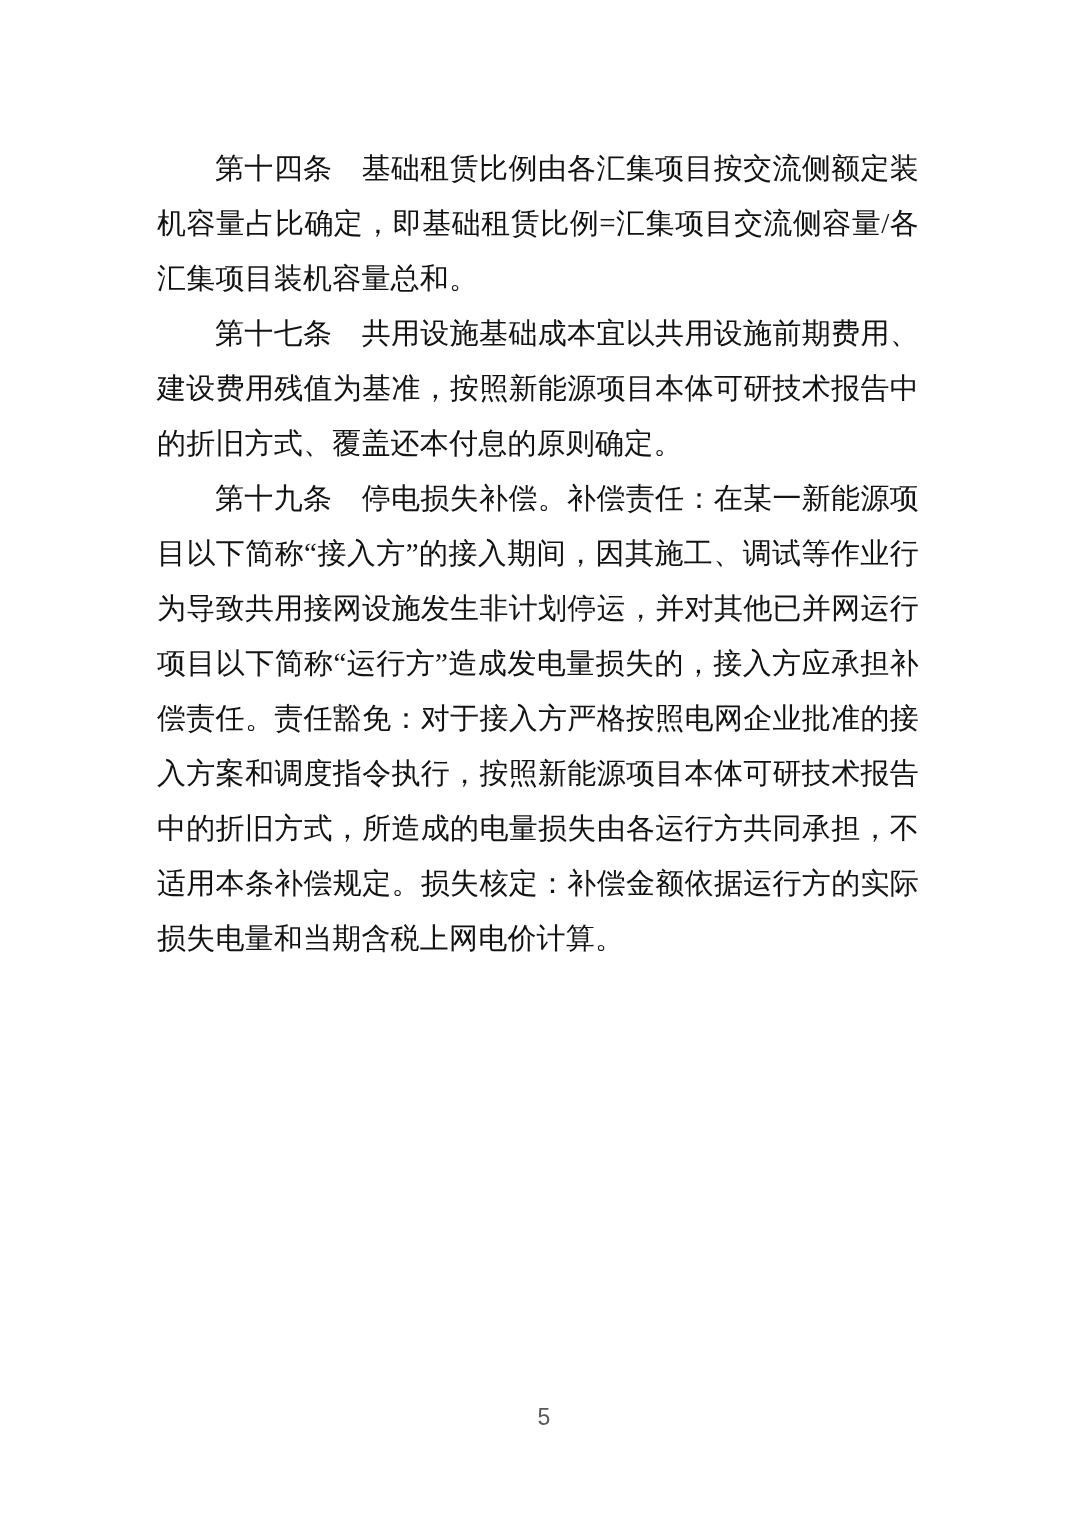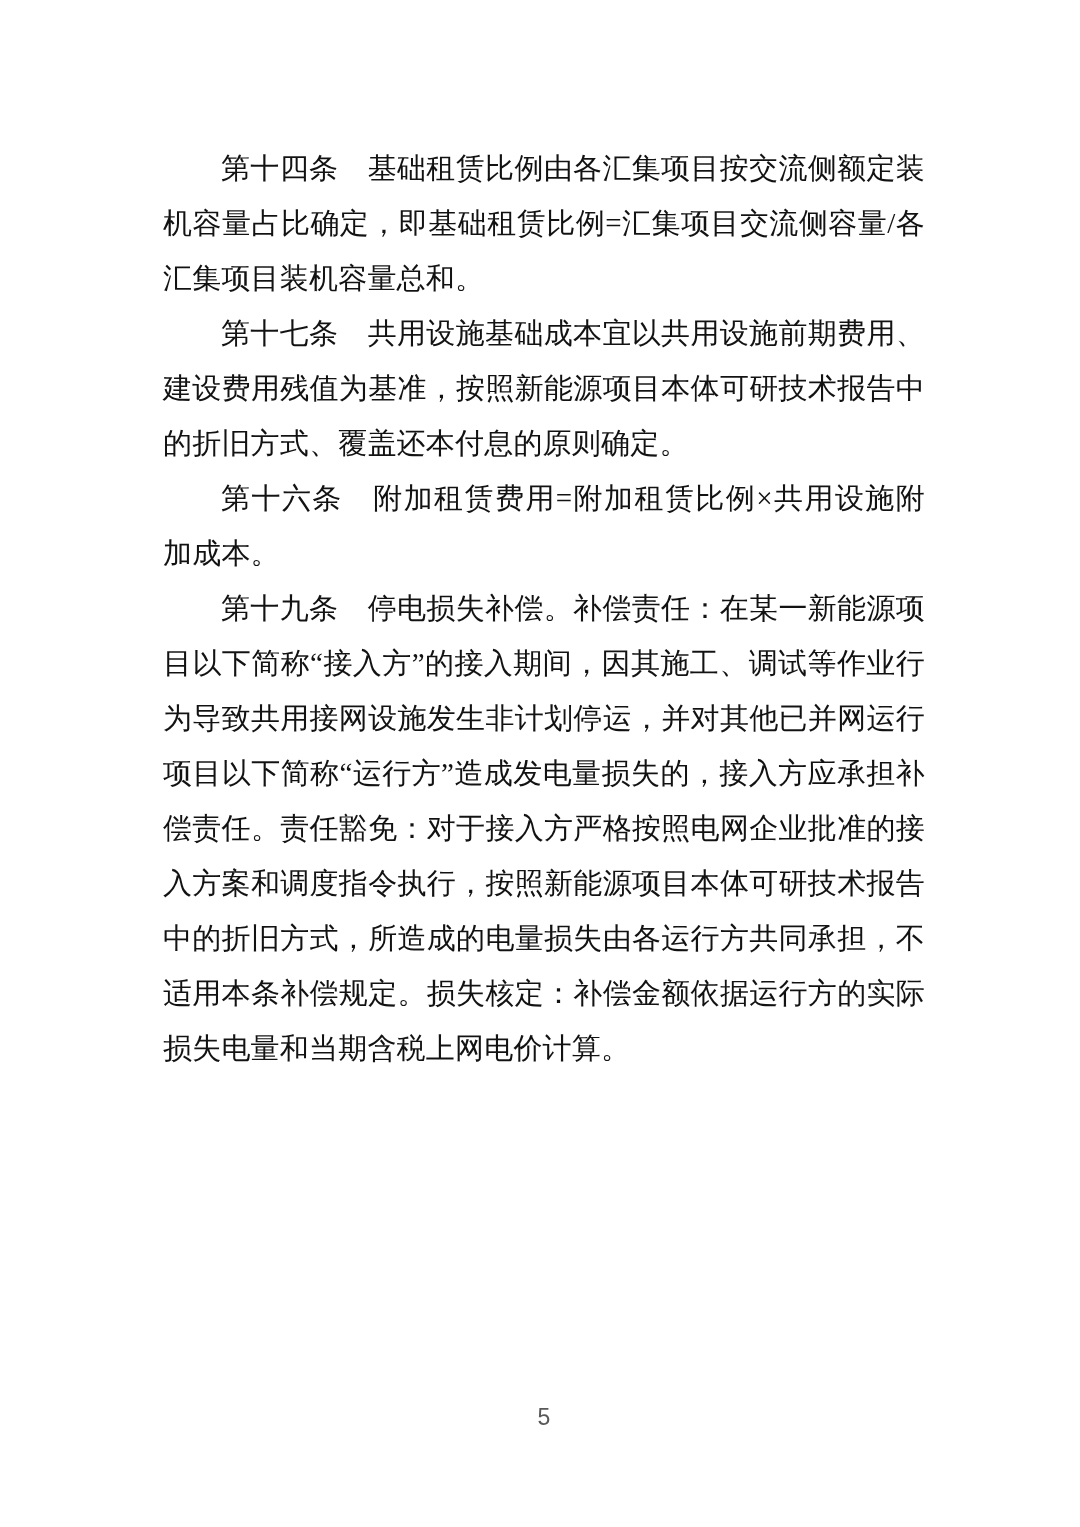--- a/index.html
+++ b/index.html
@@ -11,21 +11,21 @@
     position: relative;
     width: 1080px;
     height: 1527px;
     background: #ffffff;
     box-sizing: border-box;
     overflow: hidden;
   }
   .doc-body {
     position: absolute;
     top: 141px;
-    left: 163px;
+    left: 157px;
     width: 762px;
   }
   .doc-body p {
     margin: 0;
     padding: 0;
     font-family: "Liberation Serif", "DejaVu Serif", serif;
     font-size: 29px;
     line-height: 55px;
     letter-spacing: 0.2px;
     color: #121212;
@@ -46,17 +46,16 @@
     color: #595959;
   }
 </style>
 </head>
 <body>
 
 <div class="page">
   <div class="doc-body">
     <p>第十四条　基础租赁比例由各汇集项目按交流侧额定装机容量占比确定，即基础租赁比例=汇集项目交流侧容量/各汇集项目装机容量总和。</p>
     <p>第十七条　共用设施基础成本宜以共用设施前期费用、建设费用残值为基准，按照新能源项目本体可研技术报告中的折旧方式、覆盖还本付息的原则确定。</p>
-    <p>第十六条　附加租赁费用=附加租赁比例×共用设施附加成本。</p>
     <p>第十九条　停电损失补偿。补偿责任：在某一新能源项目以下简称“接入方”的接入期间，因其施工、调试等作业行为导致共用接网设施发生非计划停运，并对其他已并网运行项目以下简称“运行方”造成发电量损失的，接入方应承担补偿责任。责任豁免：对于接入方严格按照电网企业批准的接入方案和调度指令执行，按照新能源项目本体可研技术报告中的折旧方式，所造成的电量损失由各运行方共同承担，不适用本条补偿规定。损失核定：补偿金额依据运行方的实际损失电量和当期含税上网电价计算。</p>
   </div>
   <div class="page-number">5</div>
 </div>
 
 </body></html>

